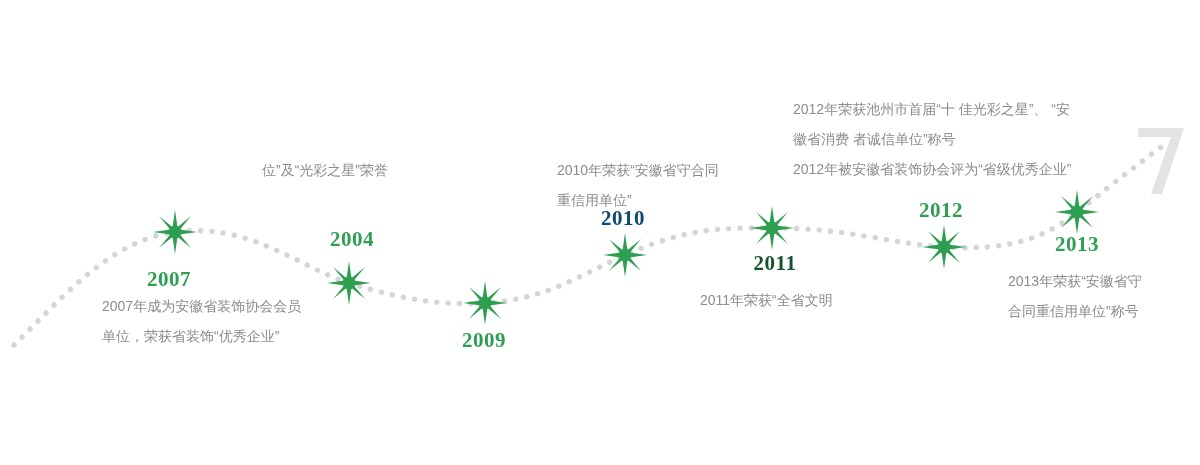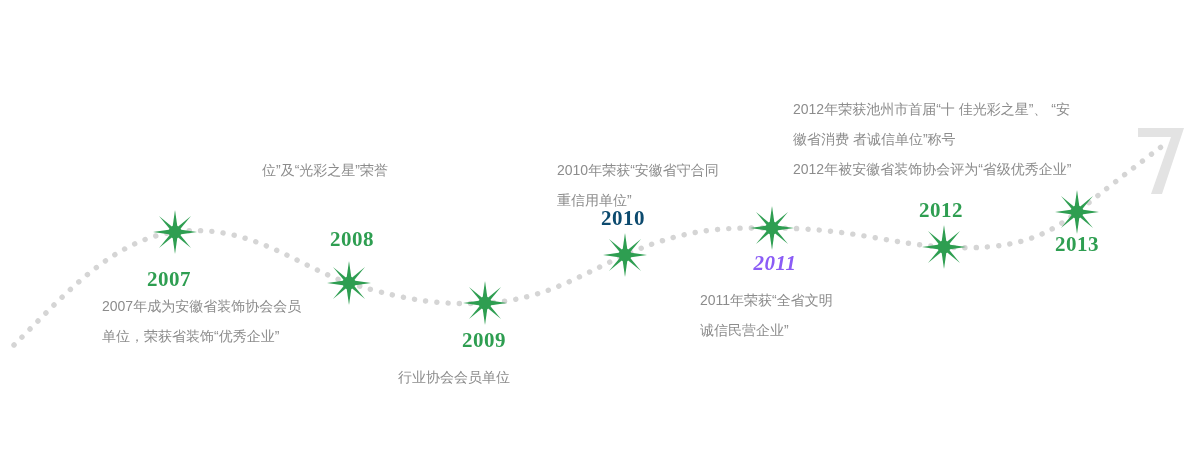--- a/index.html
+++ b/index.html
@@ -100,40 +100,39 @@
             <path d="M22 44 L25 23 L19 23 Z"></path>
             <path d="M0 22 L21 25 L21 19 Z"></path>
             <path d="M44 22 L23 25 L23 19 Z"></path>
             <path d="M6 6 L23 20 L20 23 Z"></path>
             <path d="M38 38 L21 24 L24 21 Z"></path>
             <path d="M38 6 L24 23 L21 20 Z"></path>
             <path d="M6 38 L20 21 L23 24 Z"></path>
             <circle cx="22" cy="22" r="6.5"></circle>
           </g>
         </svg></div>
-      <div class="year-label" style="left: 352px; top: 227px; color: rgb(46, 158, 81);">2008</div>
+      <div class="year-label" style="left: 352px; top: 227px; color: rgb(46, 158, 81);">2004</div>
       <div class="desc-block" style="left: 262px; top: 155px; color: rgb(140, 140, 140);">
         <span class="desc-line">位”及“光彩之星”荣誉</span>
       </div>
       <div class="star-marker" style="left: 485px; top: 303px;"><svg viewBox="0 0 44 44" class="star-svg" width="44" height="44">
           <g fill="#2e9e51">
             <path d="M22 0 L25 21 L19 21 Z"></path>
             <path d="M22 44 L25 23 L19 23 Z"></path>
             <path d="M0 22 L21 25 L21 19 Z"></path>
             <path d="M44 22 L23 25 L23 19 Z"></path>
             <path d="M6 6 L23 20 L20 23 Z"></path>
             <path d="M38 38 L21 24 L24 21 Z"></path>
             <path d="M38 6 L24 23 L21 20 Z"></path>
             <path d="M6 38 L20 21 L23 24 Z"></path>
             <circle cx="22" cy="22" r="6.5"></circle>
           </g>
         </svg></div>
       <div class="year-label" style="left: 484px; top: 328px; color: rgb(46, 158, 81);">2009</div>
       <div class="desc-block" style="left: 398px; top: 362px; color: rgb(140, 140, 140);">
-        <span class="desc-line">行业协会会员单位</span>
       </div>
       <div class="star-marker" style="left: 625px; top: 255px;"><svg viewBox="0 0 44 44" class="star-svg" width="44" height="44">
           <g fill="#2e9e51">
             <path d="M22 0 L25 21 L19 21 Z"></path>
             <path d="M22 44 L25 23 L19 23 Z"></path>
             <path d="M0 22 L21 25 L21 19 Z"></path>
             <path d="M44 22 L23 25 L23 19 Z"></path>
             <path d="M6 6 L23 20 L20 23 Z"></path>
             <path d="M38 38 L21 24 L24 21 Z"></path>
             <path d="M38 6 L24 23 L21 20 Z"></path>
@@ -152,24 +151,23 @@
             <path d="M22 44 L25 23 L19 23 Z"></path>
             <path d="M0 22 L21 25 L21 19 Z"></path>
             <path d="M44 22 L23 25 L23 19 Z"></path>
             <path d="M6 6 L23 20 L20 23 Z"></path>
             <path d="M38 38 L21 24 L24 21 Z"></path>
             <path d="M38 6 L24 23 L21 20 Z"></path>
             <path d="M6 38 L20 21 L23 24 Z"></path>
             <circle cx="22" cy="22" r="6.5"></circle>
           </g>
         </svg></div>
-      <div class="year-label" style="left: 775px; top: 251px; color: #8b5cf6; font-style: italic;">2011</div>
+      <div class="year-label" style="left: 775px; top: 251px; color: #14532d;">2011</div>
       <div class="desc-block" style="left: 700px; top: 285px; color: rgb(140, 140, 140);">
         <span class="desc-line">2011年荣获“全省文明</span>
-        <span class="desc-line">诚信民营企业”</span>
       </div>
       <div class="star-marker" style="left: 944px; top: 247px;"><svg viewBox="0 0 44 44" class="star-svg" width="44" height="44">
           <g fill="#2e9e51">
             <path d="M22 0 L25 21 L19 21 Z"></path>
             <path d="M22 44 L25 23 L19 23 Z"></path>
             <path d="M0 22 L21 25 L21 19 Z"></path>
             <path d="M44 22 L23 25 L23 19 Z"></path>
             <path d="M6 6 L23 20 L20 23 Z"></path>
             <path d="M38 38 L21 24 L24 21 Z"></path>
             <path d="M38 6 L24 23 L21 20 Z"></path>
@@ -191,16 +189,18 @@
             <path d="M44 22 L23 25 L23 19 Z"></path>
             <path d="M6 6 L23 20 L20 23 Z"></path>
             <path d="M38 38 L21 24 L24 21 Z"></path>
             <path d="M38 6 L24 23 L21 20 Z"></path>
             <path d="M6 38 L20 21 L23 24 Z"></path>
             <circle cx="22" cy="22" r="6.5"></circle>
           </g>
         </svg></div>
       <div class="year-label" style="left: 1077px; top: 232px; color: rgb(46, 158, 81);">2013</div>
       <div class="desc-block" style="left: 1008px; top: 266px; color: rgb(140, 140, 140);">
+        <span class="desc-line">2013年荣获“安徽省守</span>
+        <span class="desc-line">合同重信用单位”称号</span>
       </div>
     </div>
 
 </div>
 
 </body></html>

